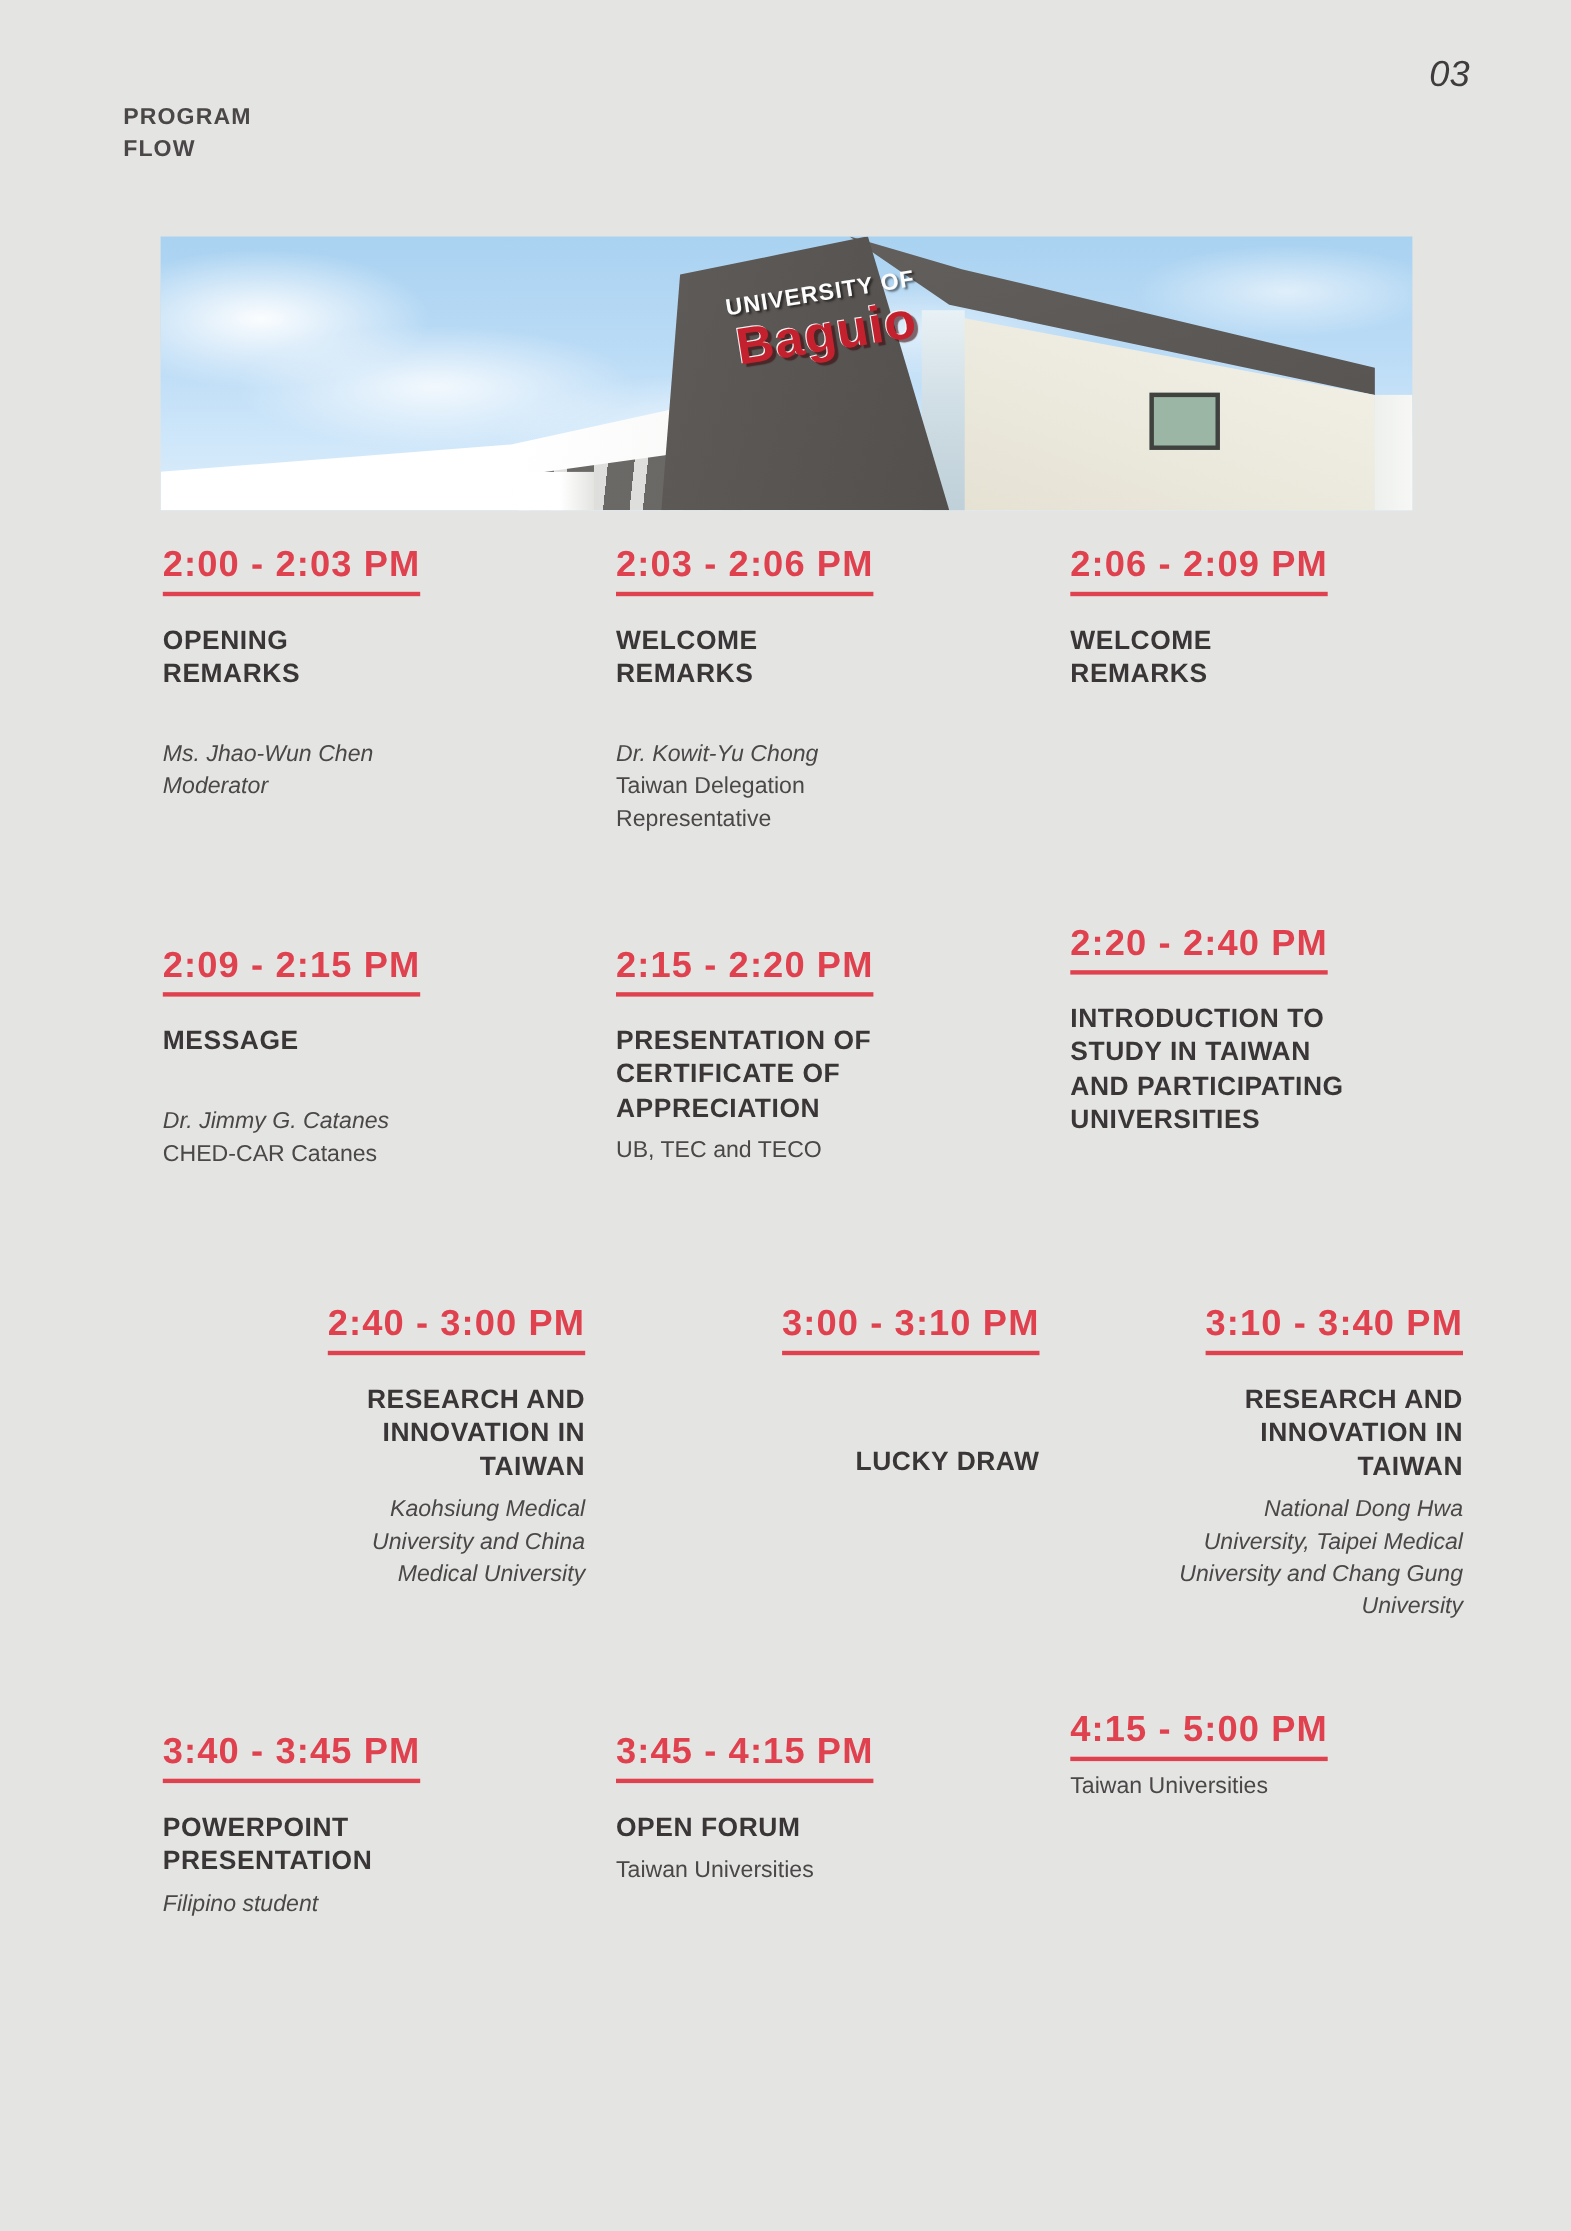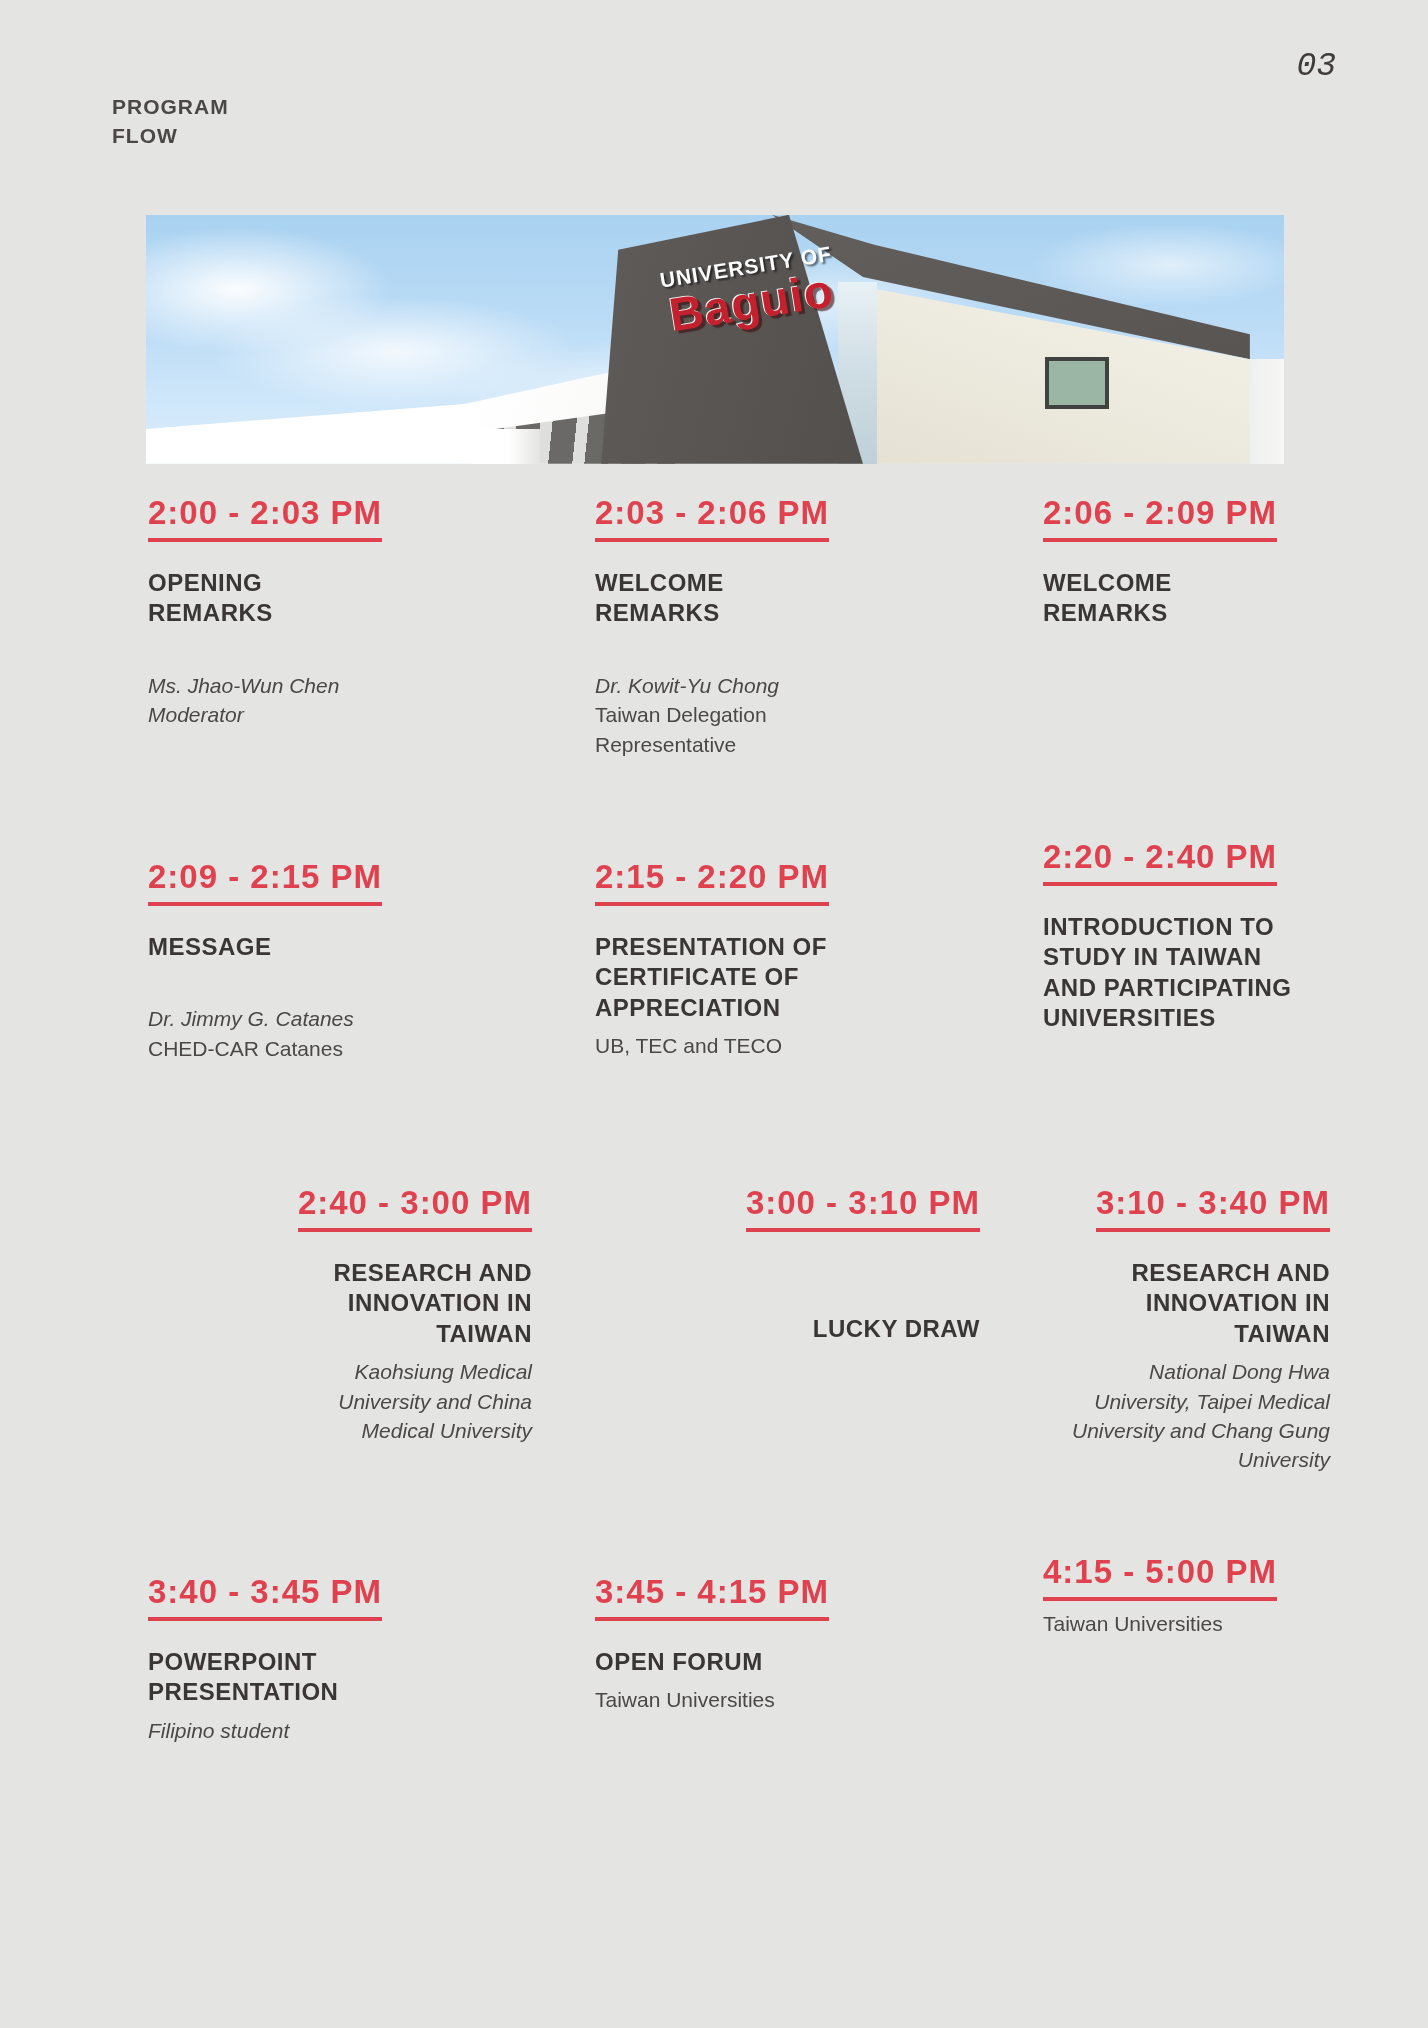--- a/index.html
+++ b/index.html
@@ -3,21 +3,21 @@
 <meta charset="utf-8">
 <style>
   * { margin:0; padding:0; box-sizing:border-box; }
   body { background:#bfc1bf; font-family:"Liberation Sans", sans-serif; }
   .page{
     position:relative; width:1428px; height:2028px; margin:0 auto;
     background:#e4e5e3; overflow:hidden; color:#3a3536;
   }
   .page-number{
     position:absolute; top:48px; right:92px;
-    font-family:Liberation Mono, monospace; font-style:italic;
+    font-family:Liberation Sans, sans-serif; font-style:italic;
     font-size:33px; color:#403c3d;
   }
   .main-title{
     margin:92px 0 0 112px;
     font-size:100px; line-height:1.1; font-weight:bold;
     letter-spacing:1px; color:#393435;
   }
   .main-title .line{ display:block; }
 
   
@@ -90,21 +90,20 @@
     margin-top:2px; font-weight:bold; font-size:47px; letter-spacing:1px;
     color:#c4212e; line-height:.95;
     text-shadow:-1px -1px 0 #f4f4f4, 3px 3px 1px rgba(60,10,12,.6);
   }
 
   
   .schedule{ margin-top:30px; padding:0 70px 0 148px; }
   .row{
     display:grid; grid-template-columns:412px 413px 1fr;
     align-items:start;
-    gap:35px;
   }
   .row-1{ min-height:364px; }
   .row-2{ min-height:326px; }
   .row-3{ min-height:389px;text-align:right; }
   .cell{ padding-right:28px; }
   .cell.raise{ margin-top:-20px; }
   .time{
     display:inline-block; font-size:33px; font-weight:bold; letter-spacing:1px;
     color:#e0414e; padding-bottom:6px; border-bottom:4px solid #e0414e;
     white-space:nowrap;

